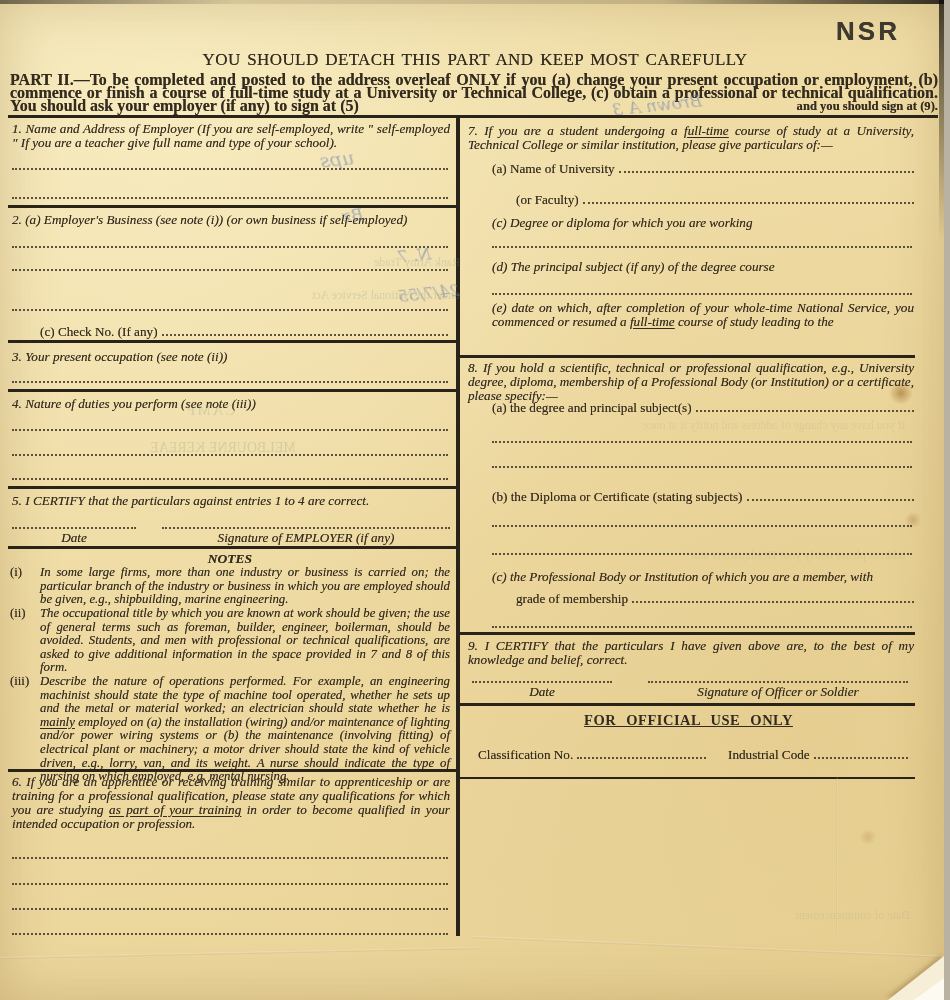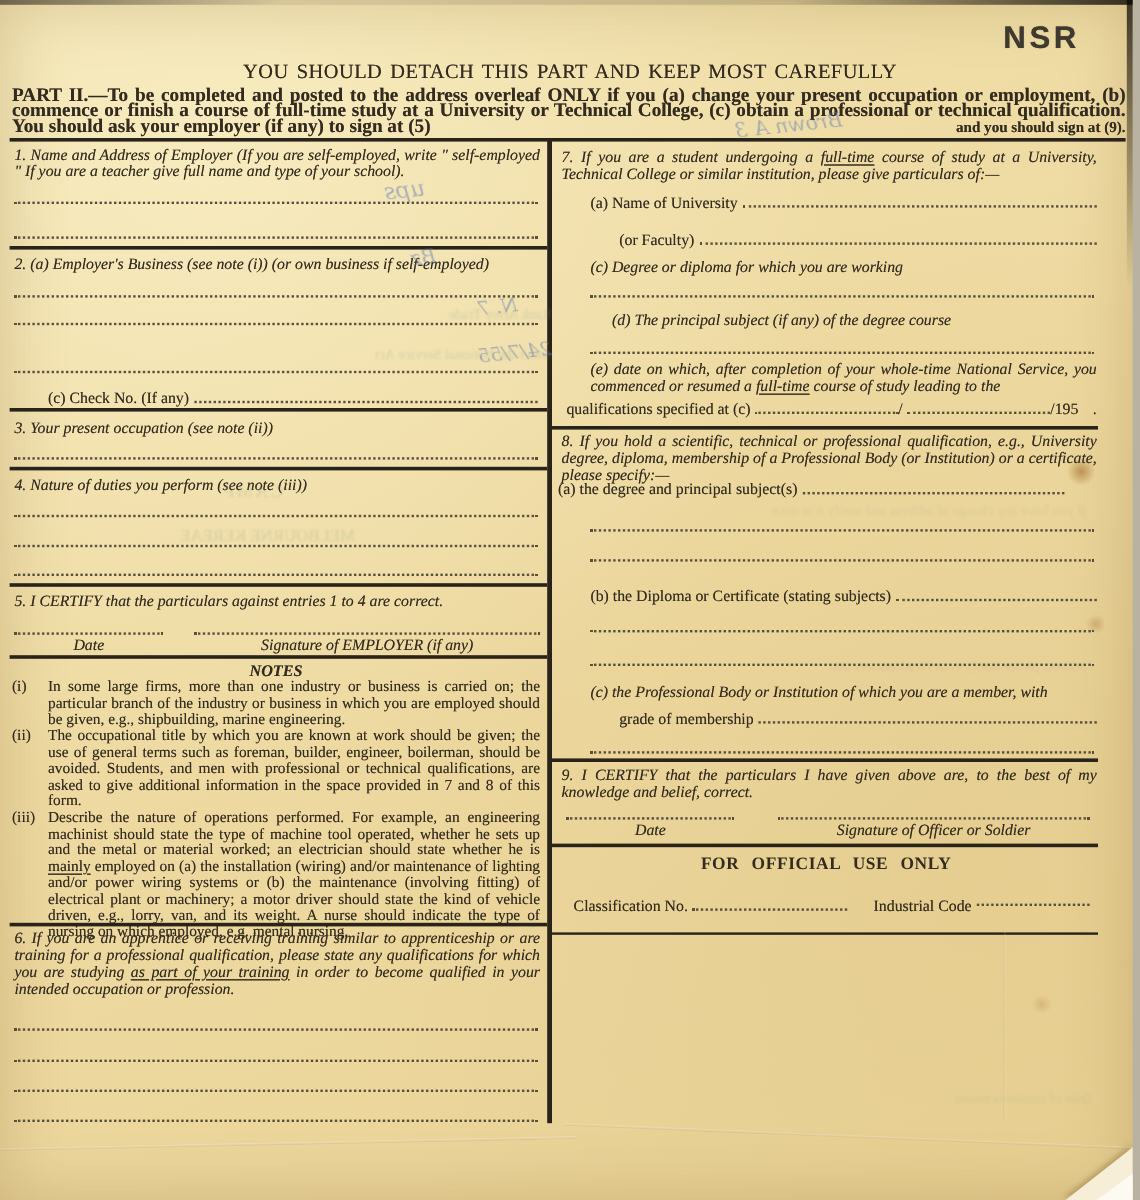--- a/index.html
+++ b/index.html
@@ -17,21 +17,21 @@
   .b{font-weight:bold;}
   .hr{position:absolute;height:2.5px;background:#29231a;}
   .dot{position:absolute;height:0;border-bottom:2px dotted #4a4232;opacity:.9;}
   .row{position:absolute;display:flex;align-items:flex-end;font-size:13.2px;line-height:14px;
        text-shadow:0 0 .4px rgba(45,35,20,.55);}
   .row .lbl{flex:none;white-space:nowrap;}
   .row .fill{flex:1;border-bottom:2px dotted #4a4232;margin:0 0 3px 4px;opacity:.9;}
   .note{position:absolute;display:flex;font-size:12.8px;line-height:13.6px;
         text-shadow:0 0 .4px rgba(45,35,20,.55);}
   .note .nnum{flex:none;width:30px;}
-  .note .ntext{flex:1;text-align:justify;}
+  .note .ntext{flex:1;text-align:justify;font-style:italic;}
   u{text-underline-offset:2px;}
   .vline{position:absolute;width:4px;background:#29231a;}
   
   .hw{position:absolute;font-family:"DejaVu Serif",serif;font-style:italic;color:#5d77b5;
       opacity:.48;transform:scaleX(-1) rotate(6deg);filter:blur(.4px);white-space:nowrap;}
   
   .ghost{position:absolute;color:#7e9680;opacity:.25;transform:scaleX(-1);
          filter:blur(.7px);white-space:nowrap;font-size:12px;}
   .stain{position:absolute;border-radius:50%;}
   .crease{position:absolute;background:linear-gradient(to bottom,rgba(255,255,255,.55),rgba(120,90,40,.25));
@@ -48,21 +48,21 @@
   #nsr{position:absolute;top:16px;right:44px;font-family:"Liberation Sans",sans-serif;
        font-weight:bold;font-size:26px;letter-spacing:3px;color:#3e3a30;
        text-shadow:0 0 .6px rgba(40,36,26,.8);}
   #title{position:absolute;top:50px;left:0;width:950px;text-align:center;font-weight:normal;
          font-size:17px;letter-spacing:.4px;word-spacing:2px;text-shadow:0 0 .5px rgba(40,32,18,.7);}
   #intro{position:absolute;top:73px;left:10px;width:928px;font-weight:bold;font-size:16px;
          line-height:13.2px;text-align:justify;text-shadow:0 0 .4px rgba(40,32,18,.6);}
   #intro-last{position:absolute;top:99px;left:10px;width:928px;font-weight:bold;font-size:12.6px;
               text-align:right;text-shadow:0 0 .4px rgba(40,32,18,.6);}
   .offtitle{position:absolute;top:712px;left:462px;width:453px;text-align:center;font-weight:bold;
-            font-size:14.5px;word-spacing:6px;letter-spacing:.5px;}
+            font-size:14.5px;word-spacing:6px;letter-spacing:.5px;text-decoration:underline;}
 </style>
 </head>
 <body>
 
 <div id="stage">
   <div id="paper"></div>
 
   <div id="nsr">NSR</div>
   <div id="title">YOU SHOULD DETACH THIS PART AND KEEP MOST CAREFULLY</div>
   <div id="intro">PART II.—To be completed and posted to the address overleaf ONLY if you (a) change your present occupation or employment,  (b) commence or finish a course of full-time study at a University or Technical College,  (c) obtain a professional or technical qualification.   You should ask your employer (if any) to sign at (5)</div>
@@ -128,35 +128,27 @@
   <div class="row" style="left:492px;top:162px;width:422px;">
     <span class="lbl">(a) Name of University</span>
     <span class="fill"></span>
   </div>
   <div class="row" style="left:516px;top:193px;width:398px;">
     <span class="lbl">(or Faculty)</span>
     <span class="fill"></span>
   </div>
   <div class="t" style="left:492px;top:216px;width:420px;text-align:left;">(c) Degree or diploma for which you are working</div>
   <div class="dot" style="left:492px;top:246px;width:420px;"></div>
-  <div class="t" style="left:492px;top:260px;width:420px;text-align:left;margin-left:18px;">(d) The principal subject (if any) of the degree course</div>
+  <div class="t" style="left:492px;top:260px;width:420px;text-align:left;">(d) The principal subject (if any) of the degree course</div>
   <div class="dot" style="left:492px;top:293px;width:420px;"></div>
   <div class="t" style="left:492px;top:301px;width:422px;"><span>(e) date on which, after completion of your whole-time National Service, you commenced or resumed a </span><u>full-time</u><span> course of study leading to the</span></div>
-  <div class="row" style="left:472px;top:334px;width:442px;">
-    <span class="lbl">qualifications specified at (c)</span>
-    <span class="fill"></span>
-    <span class="lbl">/</span>
-    <span class="fill"></span>
-    <span class="lbl">/195</span>
-    <span class="lbl" style="margin-left:12px;">.</span>
-  </div>
   <div class="hr" style="top:355px;left:460px;width:455px;"></div>
 
   <div class="t" style="left:468px;top:361px;width:446px;">8. If you hold a scientific, technical or professional qualification, e.g., University degree, diploma, membership of a Professional Body (or Institution) or a certificate, please specify:—</div>
-  <div class="row" style="left:465px;top:401px;width:422px;">
+  <div class="row" style="left:492px;top:401px;width:422px;">
     <span class="lbl">(a) the degree and principal subject(s)</span>
     <span class="fill"></span>
   </div>
   <div class="dot" style="left:492px;top:441px;width:420px;"></div>
   <div class="dot" style="left:492px;top:466px;width:420px;"></div>
   <div class="row" style="left:492px;top:490px;width:422px;">
     <span class="lbl">(b) the Diploma or Certificate (stating subjects)</span>
     <span class="fill"></span>
   </div>
   <div class="dot" style="left:492px;top:525px;width:420px;"></div>
@@ -174,21 +166,21 @@
   <div class="dot" style="left:648px;top:681px;width:260px;"></div>
   <div class="t c" style="left:472px;top:685px;width:140px;">Date</div>
   <div class="t c" style="left:648px;top:685px;width:260px;">Signature of Officer or Soldier</div>
   <div class="hr" style="top:703px;left:460px;width:455px;"></div>
 
   <div class="offtitle">FOR  OFFICIAL  USE  ONLY</div>
   <div class="row" style="left:478px;top:748px;width:228px;">
     <span class="lbl">Classification No.</span>
     <span class="fill"></span>
   </div>
-  <div class="row" style="left:728px;top:748px;width:180px;align-items:center;">
+  <div class="row" style="left:728px;top:748px;width:180px;">
     <span class="lbl">Industrial Code</span>
     <span class="fill"></span>
   </div>
   <div class="hr" style="top:777px;left:460px;width:455px;height:2px;"></div>
 
   <div class="hw" style="left:612px;top:95px;font-size:17px;">Brown A 3</div>
   <div class="hw" style="left:320px;top:148px;font-size:19px;">ups</div>
   <div class="hw" style="left:342px;top:205px;font-size:17px;">Bz</div>
   <div class="hw" style="left:398px;top:246px;font-size:16px;">N. 7</div>
   <div class="hw" style="left:398px;top:284px;font-size:16px;">24/7/55</div>

